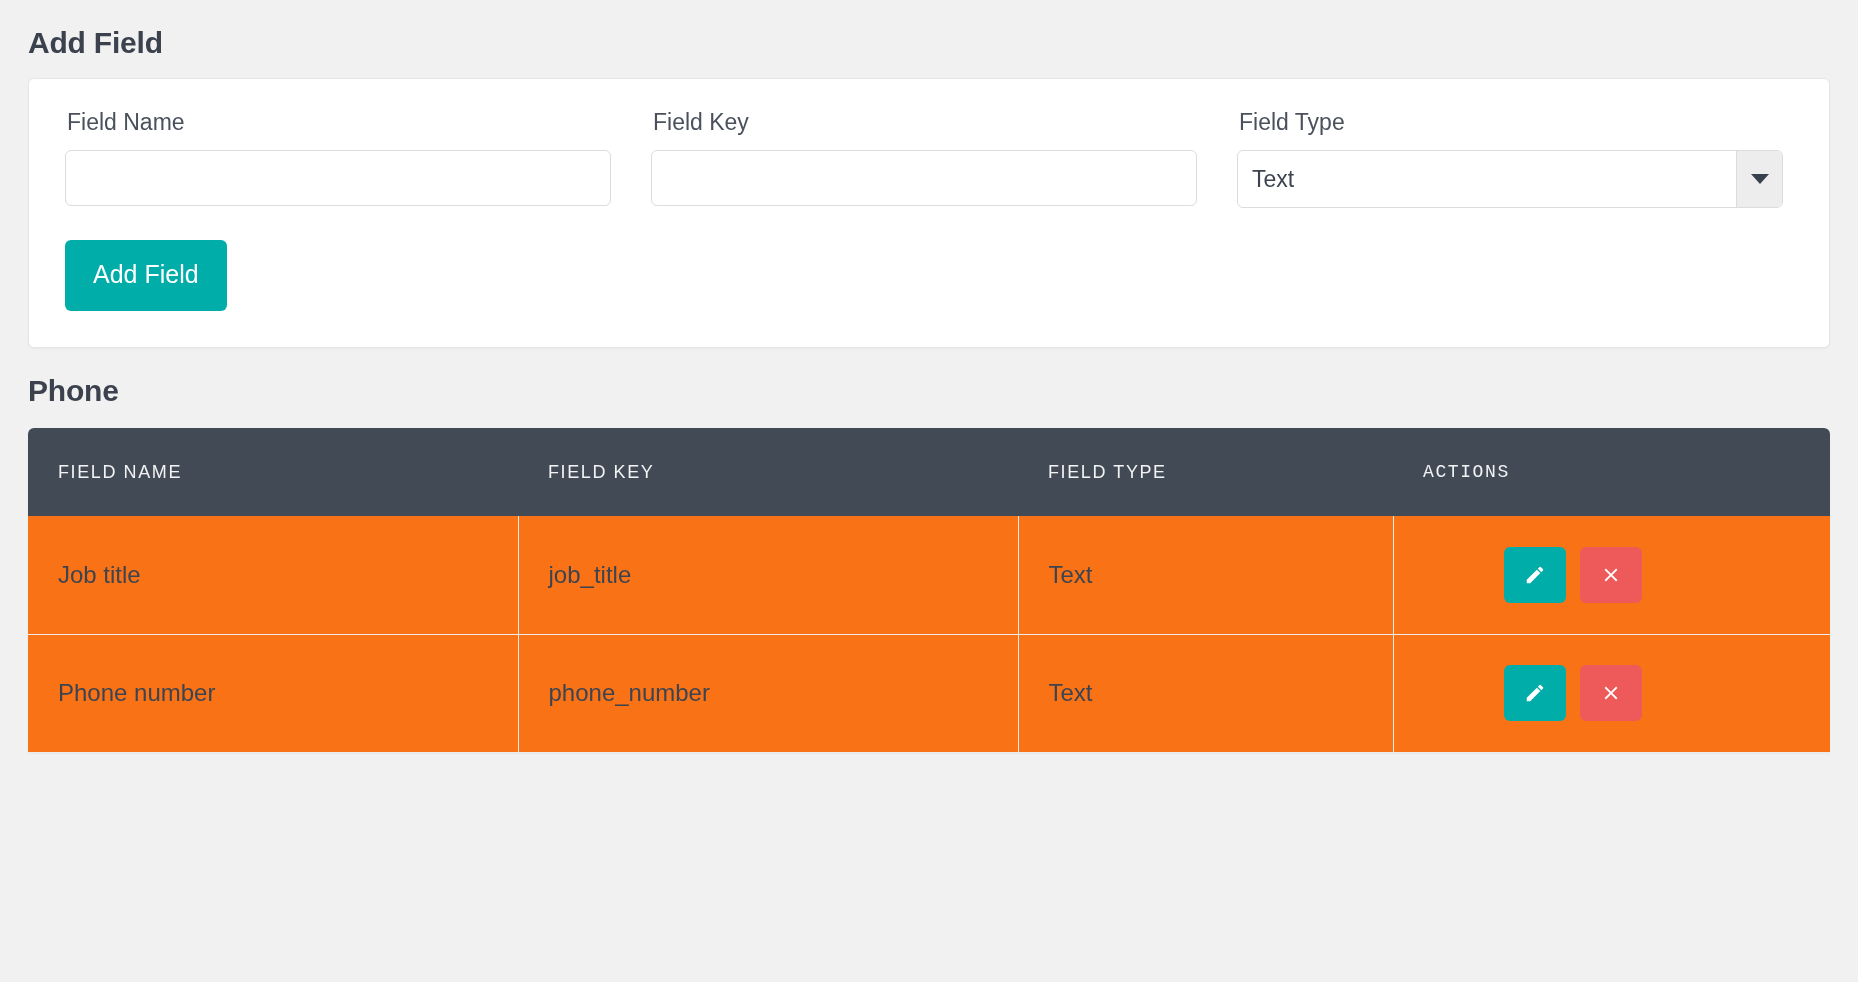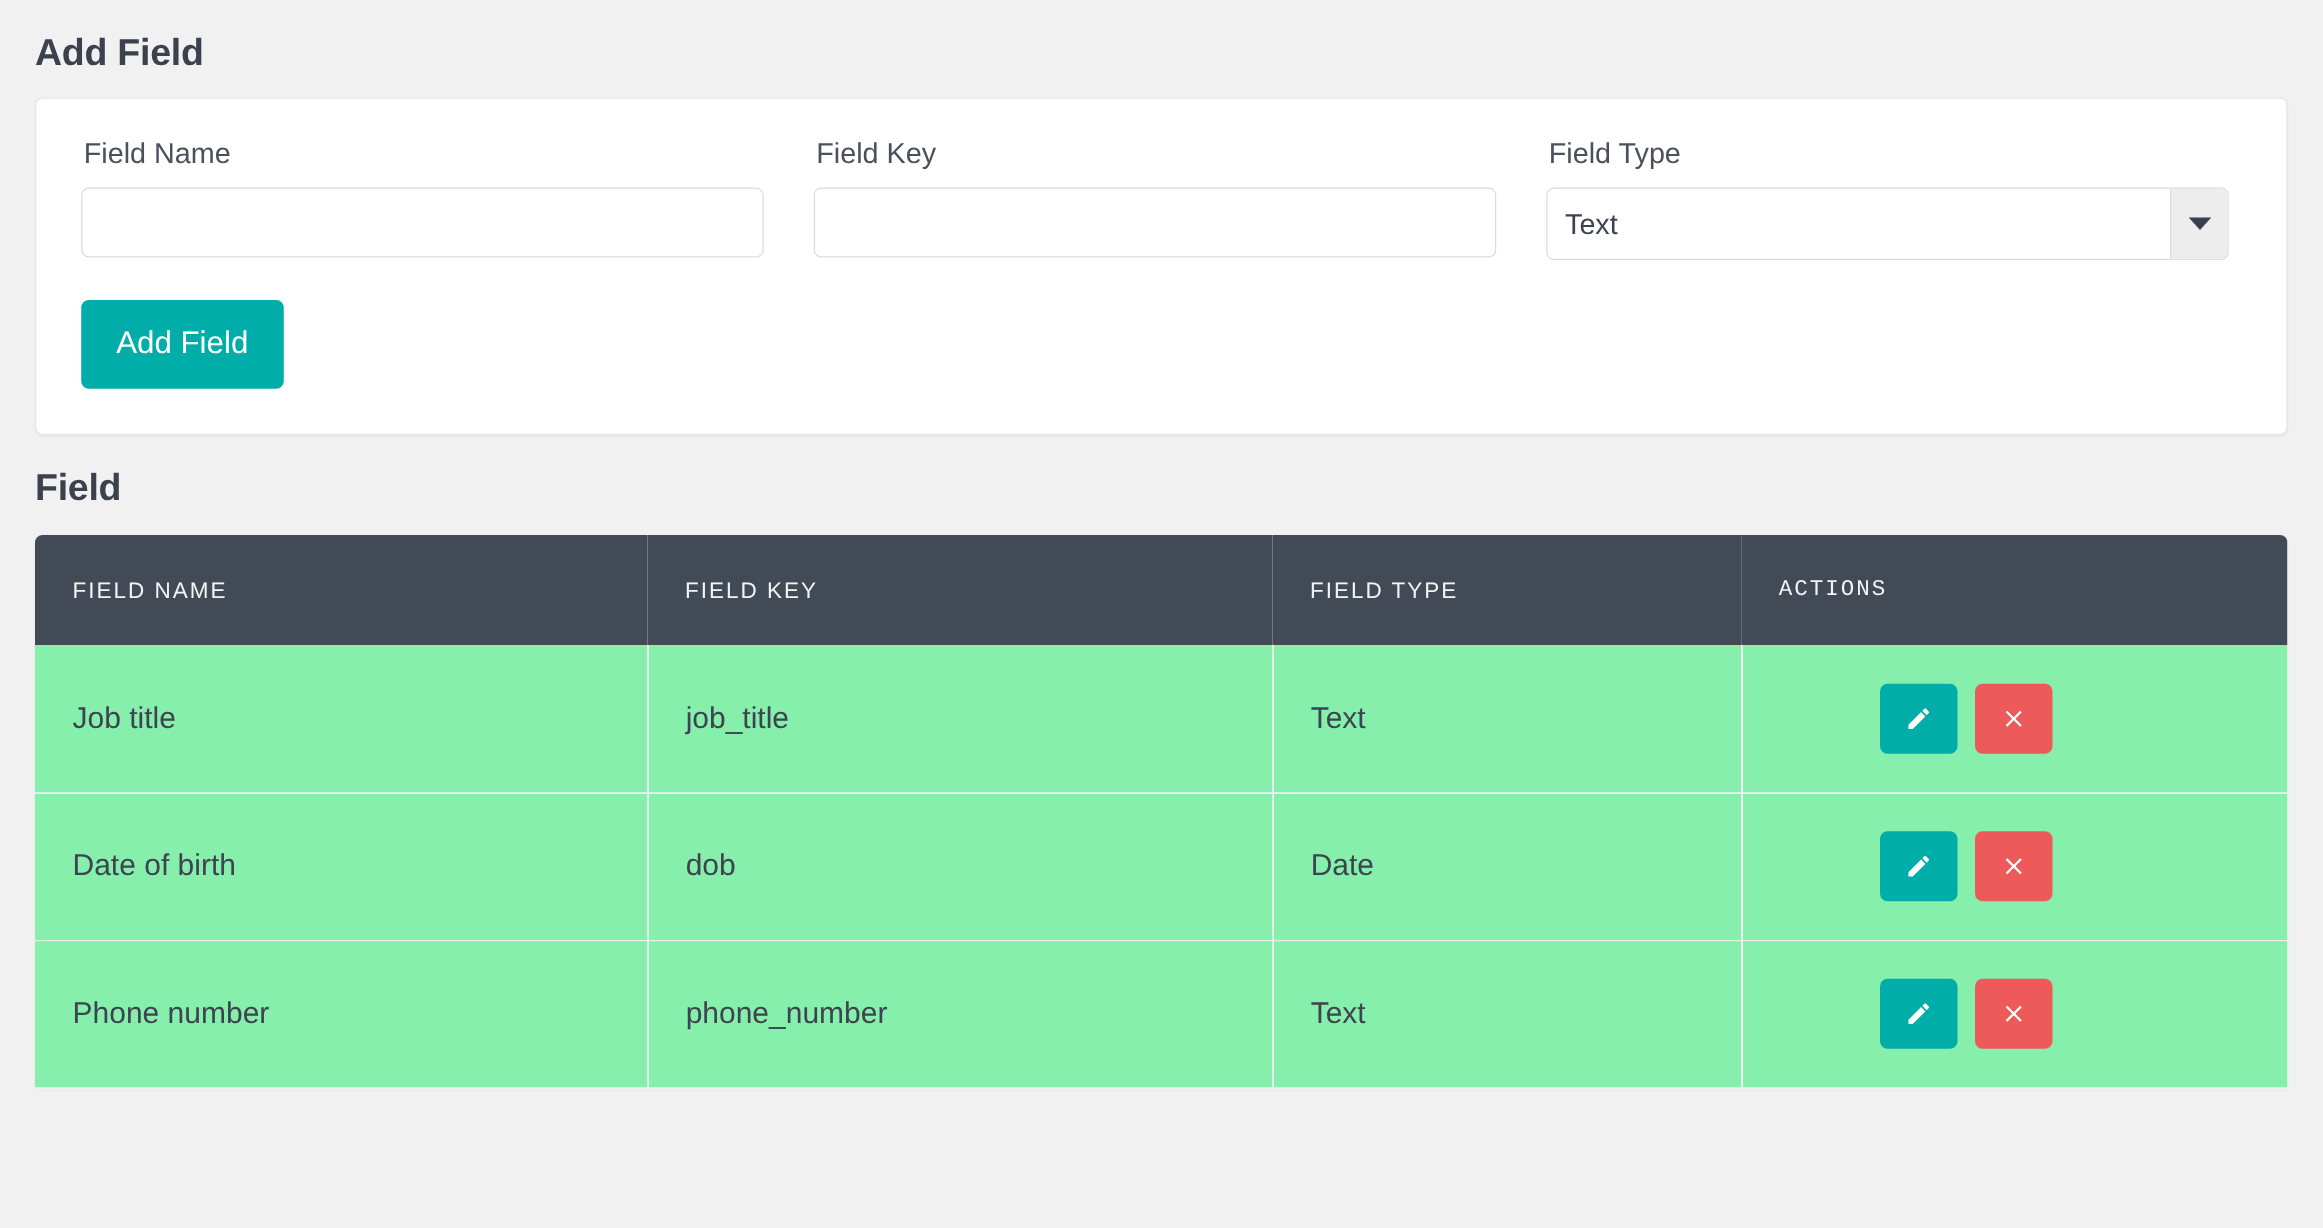--- a/index.html
+++ b/index.html
@@ -145,21 +145,21 @@
     text-align: left;
     font-size: 18px;
     font-weight: normal;
     letter-spacing: 1.6px;
     text-transform: uppercase;
     padding: 28px 0 28px 30px;
     height: 88px;
     vertical-align: middle;
   }
   table.fields-table tbody td {
-    background: #86efac;
+    background: #f97316;
     border-right: 1px solid #ececec;
     border-bottom: 1px solid #ececec;
     font-size: 24px;
     color: #3d4450;
     padding: 0 0 0 30px;
     height: 118px;
     vertical-align: middle;
     overflow: hidden;
     text-overflow: ellipsis;
     white-space: nowrap;
@@ -228,21 +228,21 @@
           </span>
         </div>
       </div>
 
     </div>
 
     <button class="btn-primary">Add Field</button>
 
   </div>
 
-  <h2 class="section-title fields">Field</h2>
+  <h2 class="section-title fields">Phone</h2>
 
   <div class="table-wrap">
     <table class="fields-table">
       <thead>
         <tr>
           <th class="col-name">FIELD NAME</th>
           <th class="col-key">FIELD KEY</th>
           <th class="col-type">FIELD TYPE</th>
           <th class="col-actions">ACTIONS</th>
         </tr>
@@ -266,43 +266,20 @@
                 <span>
                   <svg width="22" height="22" viewBox="0 0 24 24" aria-hidden="true">
                     <path d="M19 6.41 17.59 5 12 10.59 6.41 5 5 6.41 10.59 12 5 17.59 6.41 19 12 13.41 17.59 19 19 17.59 13.41 12z" fill="#ffffff"></path>
                   </svg>
                 </span>
               </button>
             </div>
           </td>
         </tr>
 
-        <tr>
-          <td class="col-name">Date of birth</td>
-          <td class="col-key">dob</td>
-          <td class="col-type">Date</td>
-          <td class="col-actions actions-cell">
-            <div class="actions-inner">
-              <button class="icon-btn edit">
-                <span>
-                  <svg width="22" height="22" viewBox="0 0 24 24" aria-hidden="true">
-                    <path d="M3 17.25V21h3.75L17.81 9.94l-3.75-3.75L3 17.25zM20.71 7.04a1 1 0 0 0 0-1.41l-2.34-2.34a1 1 0 0 0-1.41 0l-1.83 1.83 3.75 3.75 1.83-1.83z" fill="#ffffff"></path>
-                  </svg>
-                </span>
-              </button>
-              <button class="icon-btn delete">
-                <span>
-                  <svg width="22" height="22" viewBox="0 0 24 24" aria-hidden="true">
-                    <path d="M19 6.41 17.59 5 12 10.59 6.41 5 5 6.41 10.59 12 5 17.59 6.41 19 12 13.41 17.59 19 19 17.59 13.41 12z" fill="#ffffff"></path>
-                  </svg>
-                </span>
-              </button>
-            </div>
-          </td>
-        </tr>
 
         <tr>
           <td class="col-name">Phone number</td>
           <td class="col-key">phone_number</td>
           <td class="col-type">Text</td>
           <td class="col-actions actions-cell">
             <div class="actions-inner">
               <button class="icon-btn edit">
                 <span>
                   <svg width="22" height="22" viewBox="0 0 24 24" aria-hidden="true">

